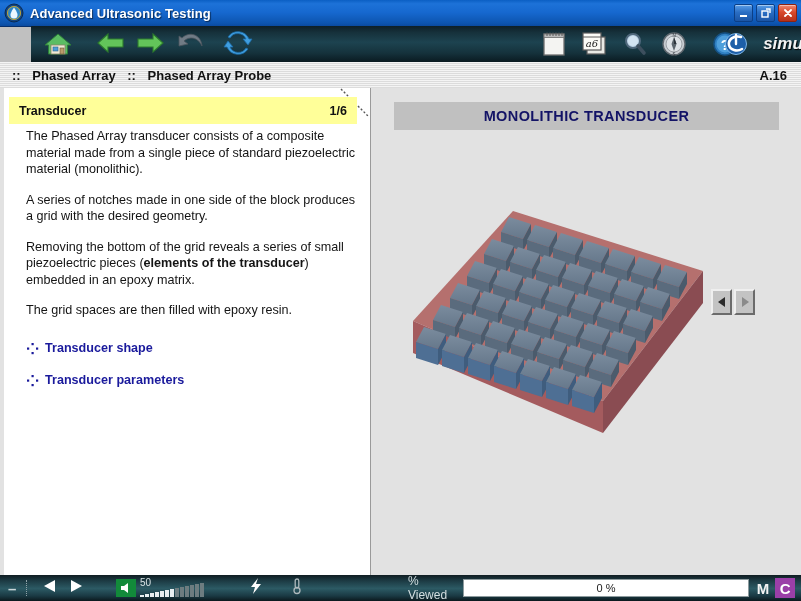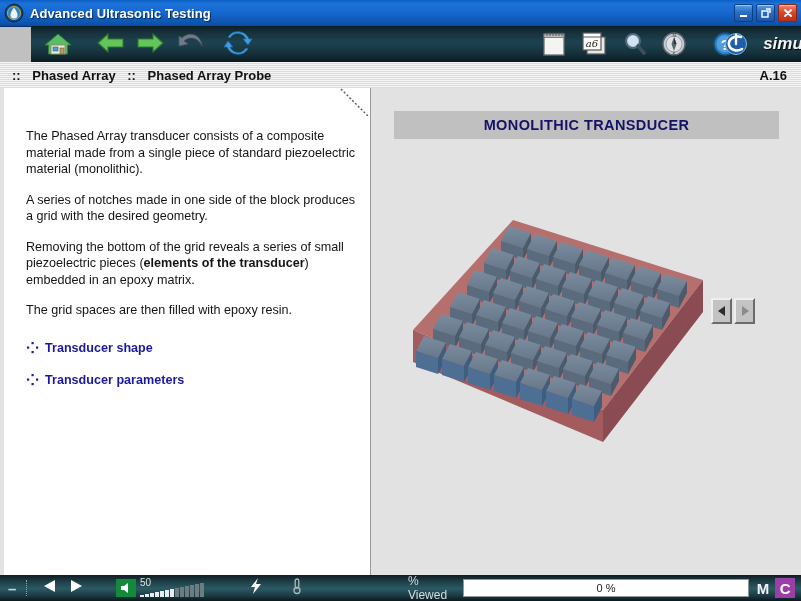--- a/index.html
+++ b/index.html
@@ -83,28 +83,28 @@
   .topic-title{font-size:12.5px;font-weight:bold;color:#111;padding-left:10px;}
   .topic-count{margin-left:auto;padding-right:10px;font-size:12.5px;font-weight:bold;color:#111;}
 
   .body-text{position:absolute;left:22px;top:40px;width:330px;}
   .para{
     font-size:12.6px;color:#141414;line-height:16.5px;margin:0 0 14px 0;
   }
   .para b{font-weight:bold;}
 
   .links{position:absolute;left:22px;top:0;width:330px;}
-  .link-row{display:flex;align-items:center;margin-bottom:18px;cursor:pointer;}
+  .link-row{display:flex;align-items:flex-end;margin-bottom:18px;cursor:pointer;}
   .bullet{width:13px;height:13px;margin-right:6px;flex:0 0 auto;}
   .link-text{
     font-size:12.6px;font-weight:bold;color:#1a1a9c;
   }
 
   .right-pane{
-    position:absolute;left:371px;top:12px;width:364px;height:487px;
+    position:absolute;left:371px;top:3px;width:364px;height:487px;
     background:#e2e2e2;
     padding-left:32px;
   }
   .fig-title{
     position:absolute;left:23px;top:11px;width:385px;height:28px;
     background:#c0c0c0;display:flex;align-items:center;justify-content:center;
   }
   .fig-title span{
     font-size:14.5px;font-weight:bold;color:#131366;letter-spacing:.4px;
   }
@@ -303,20 +303,24 @@
   </div>
 
   <div class="main">
 
     <div class="left-pane">
 
       <svg class="fold" viewBox="0 0 30 30">
         <line x1="1" y1="1" x2="29" y2="29" stroke="#555" stroke-width="1.4" stroke-dasharray="2 2"></line>
       </svg>
 
+      <div class="topic-header">
+        <div class="topic-title">Transducer</div>
+        <div class="topic-count">1/6</div>
+      </div>
 
       <div class="body-text">
         <p class="para">The Phased Array transducer consists of a composite material made from a single piece of standard piezoelectric material (monolithic).</p>
         <p class="para">A series of notches made in one side of the block produces a grid with the desired geometry.</p>
         <p class="para"><span>Removing the bottom of the grid reveals a series of small piezoelectric pieces (</span><b>elements of the transducer</b><span>) embedded in an epoxy matrix.</span></p>
         <p class="para">The grid spaces are then filled with epoxy resin.</p>
 
         <div class="links" style="position:static;margin-top:22px;">
           <div class="link-row">
             <svg class="bullet" viewBox="0 0 13 13">

